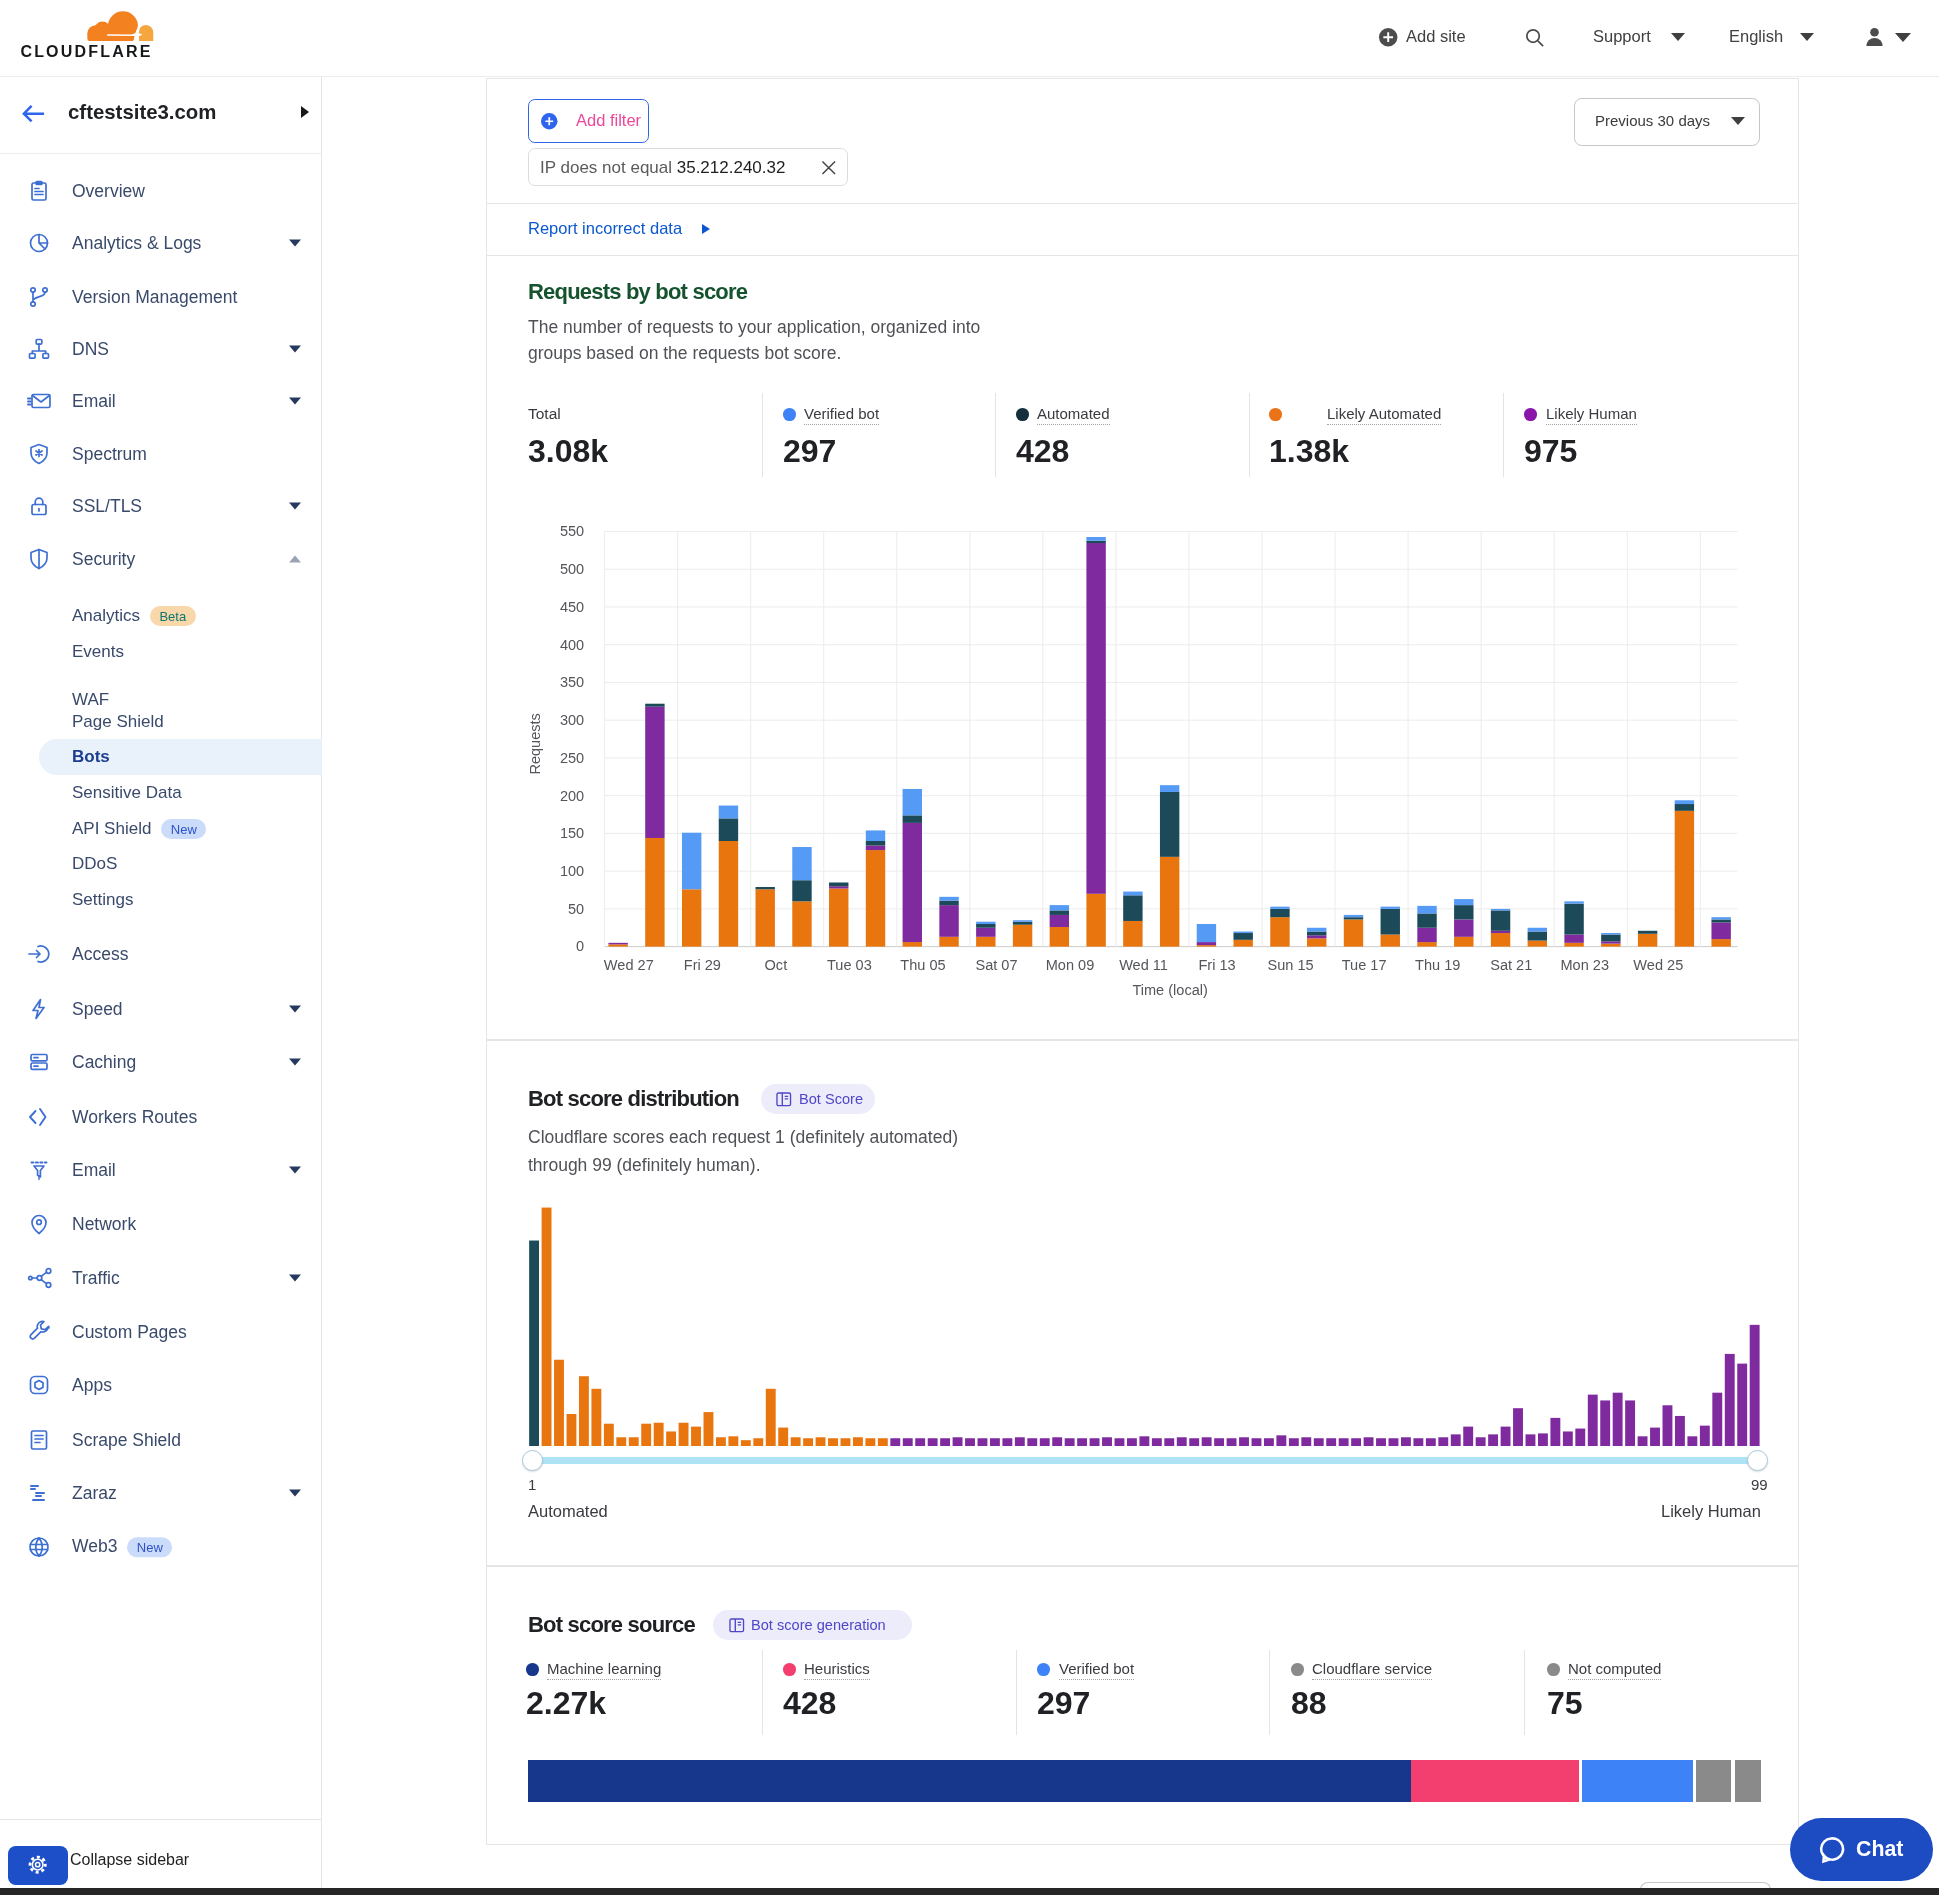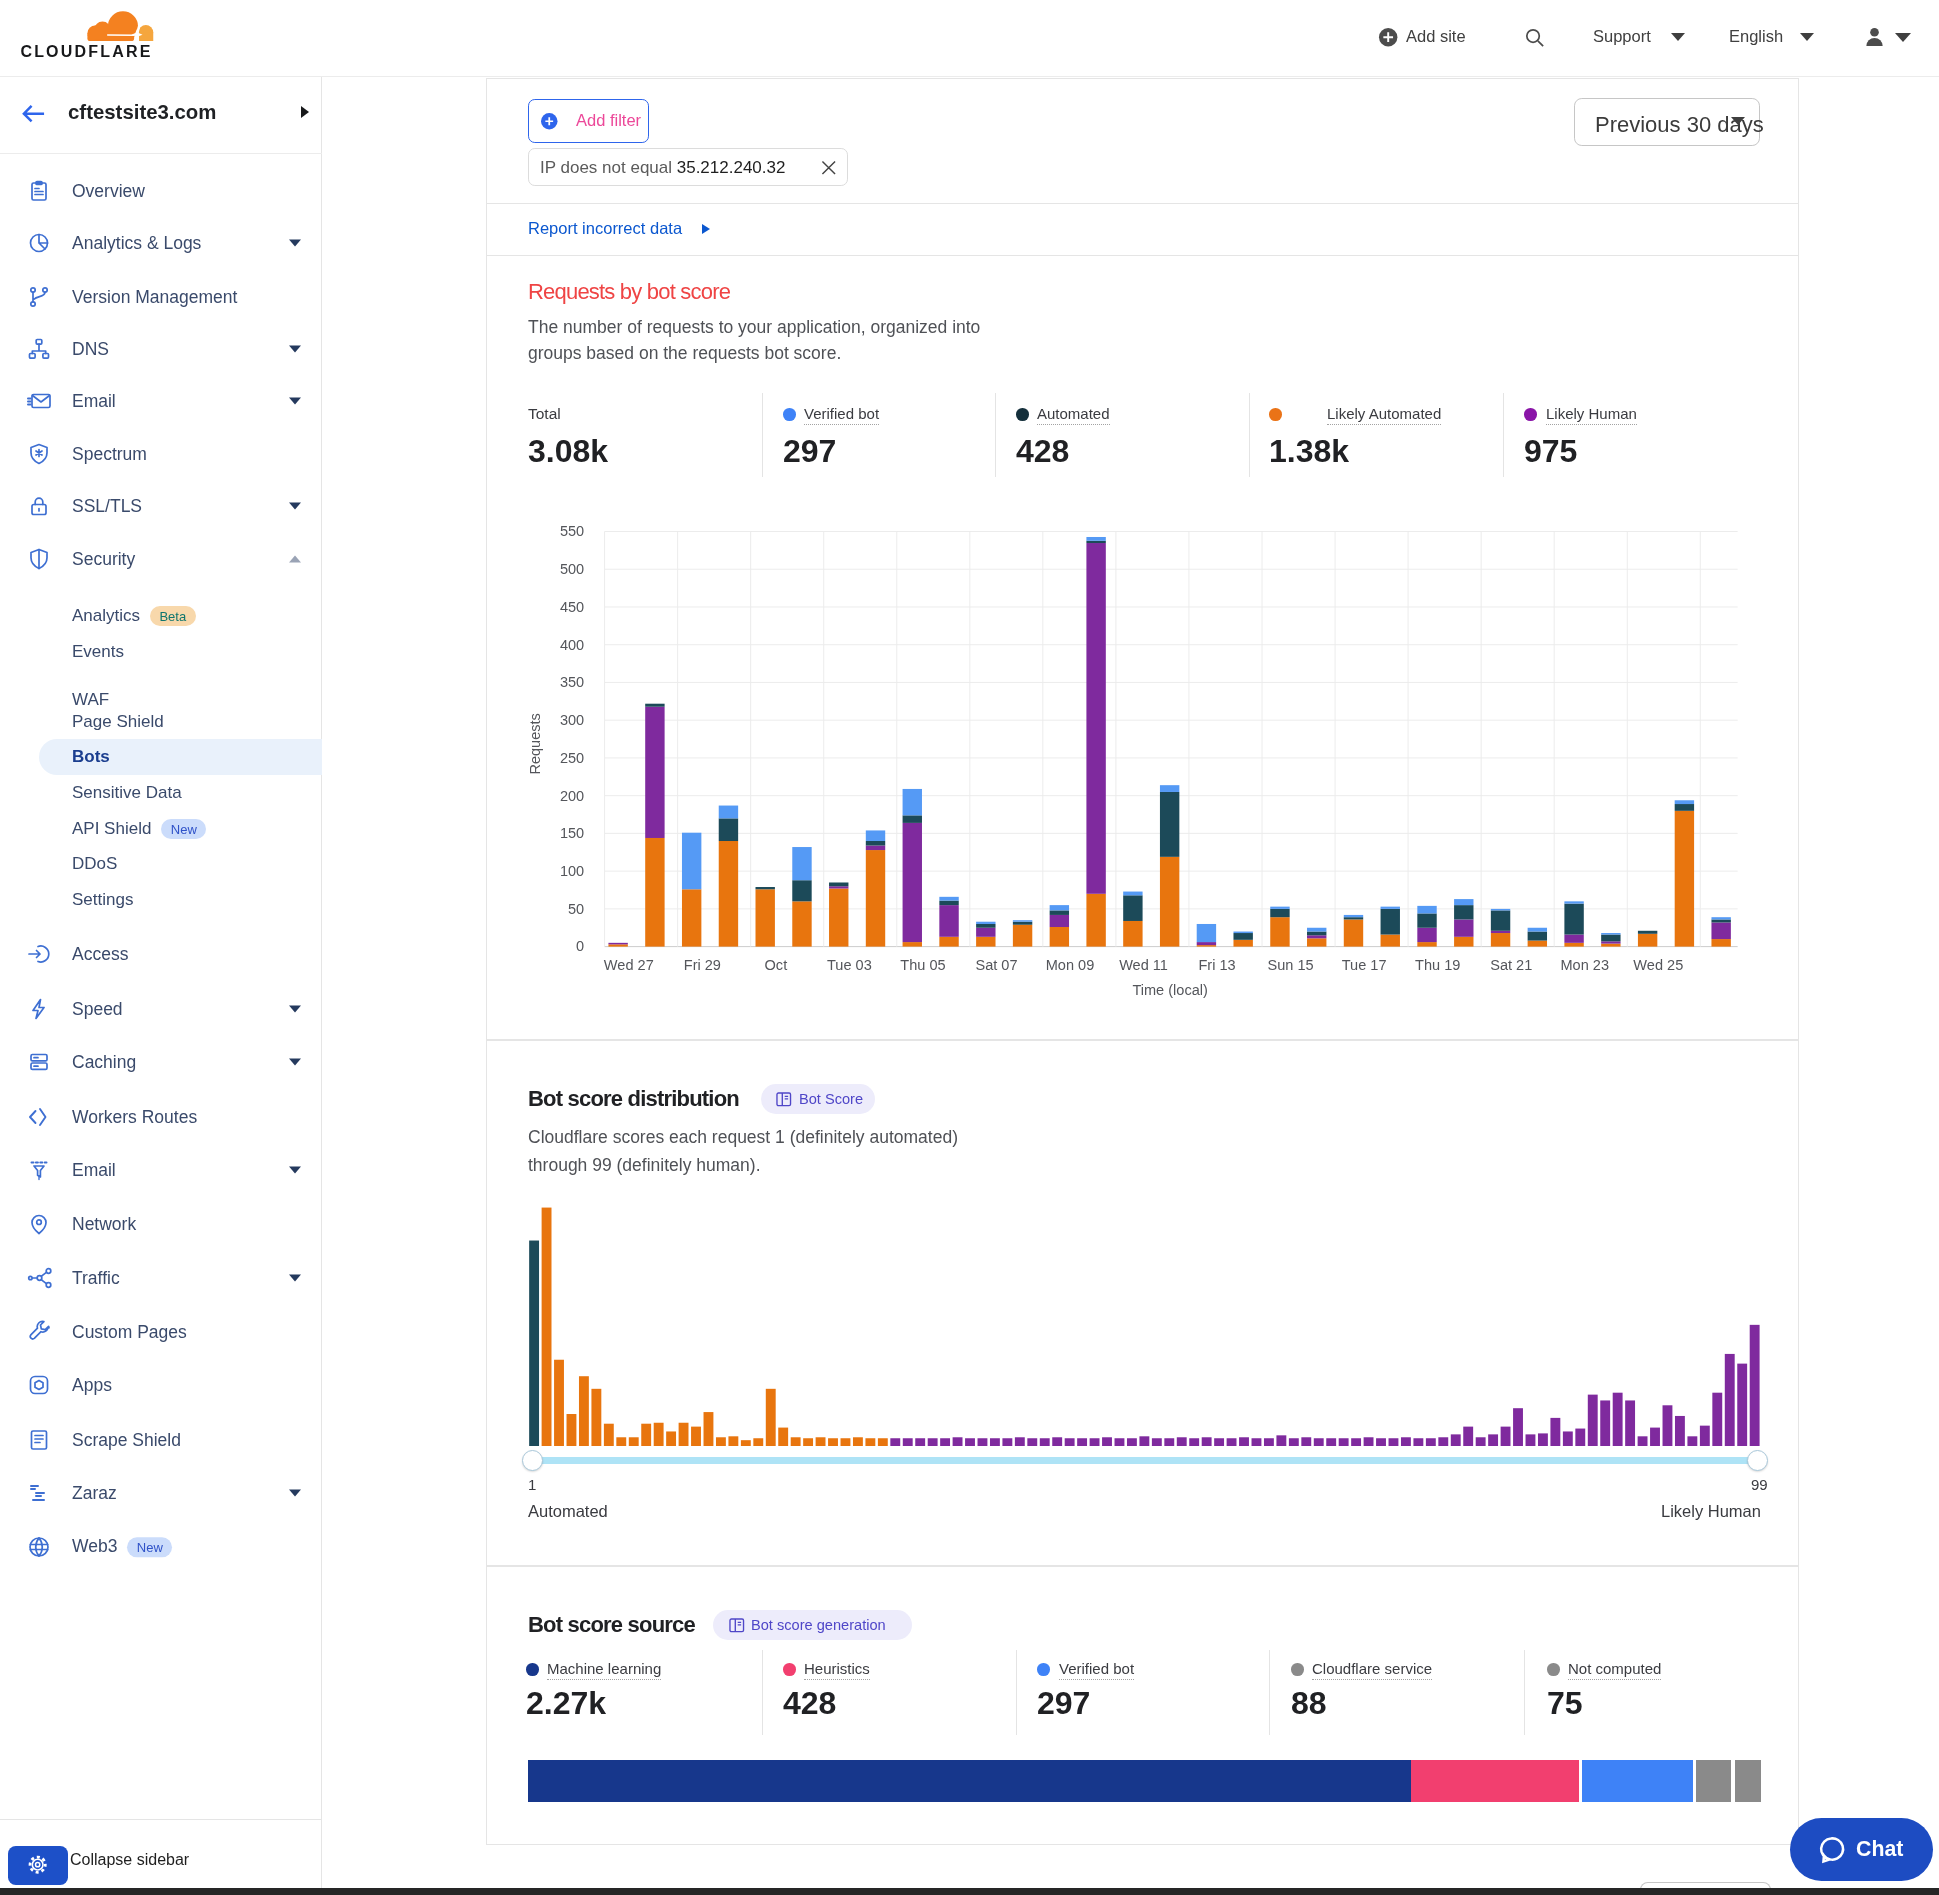--- a/index.html
+++ b/index.html
@@ -245,27 +245,27 @@
     <circle cx="8.5" cy="8.5" r="8.5" fill="#2e65ec"></circle>
     <path d="M8.5 4.5v8M4.5 8.5h8" stroke="#fff" stroke-width="1.8"></path>
   </svg>
 <div class="abs" style="left:567px;top:111px;font-size:16.5px;color:#ec4899;margin-left:9px;">Add filter</div>
 <div class="abs" style="left:528px;top:148px;width:320px;height:38px;border:1px solid #dcdcdc;border-radius:6.8px;"></div>
 <div class="abs" style="left:540px;top:158px;font-size:17px;color:#1f1f1f;"><span style="color:#5b5b5b;">IP does not equal</span> 35.212.240.32</div>
 <svg class="abs" style="left:820px;top:159px;" width="17.5" height="17.5" viewBox="0 0 18 18" stroke="#444" stroke-width="1.5">
     <path d="M2.5 2.5l13 13M15.5 2.5l-13 13"></path>
   </svg>
 <div class="abs" style="left:1574px;top:98px;width:186px;height:48px;border:1.5px solid #c6c6c6;border-radius:7.8px;"></div>
-<div class="abs" style="left:1595px;top:112px;font-size:22px;color:#3b3b3b;">Previous 30 days</div>
+<div class="abs" style="left:1595px;top:112px;font-size:15px;color:#3b3b3b;">Previous 30 days</div>
 <div class="abs" style="left:1731px;top:117px;width:0;height:0;border-left:7.8px solid transparent;border-right:7.8px solid transparent;border-top:8.7px solid #3f3f3f;"></div>
 <div class="card" style="top:203px;height:53px;"></div>
 <div class="abs" style="left:528px;top:219px;font-size:16.5px;color:#0b57cf;">Report incorrect data</div>
 <div class="abs" style="left:702px;top:224px;width:0;height:0;border-top:5.8px solid transparent;border-bottom:5.8px solid transparent;border-left:8.7px solid #0b57cf;"></div>
 <div class="card" style="top:255px;height:785px;"></div>
-<div class="abs" style="left:528px;top:279px;font-size:22px;font-weight:normal;letter-spacing:-0.8px;color:#ef4444;">Requests by bot score</div>
+<div class="abs" style="left:528px;top:279px;font-size:22px;font-weight:bold;letter-spacing:-0.8px;color:#14532d;">Requests by bot score</div>
 <div class="abs" style="left:528px;top:314px;font-size:17.5px;color:#4f5156;line-height:26px;">The number of requests to your application, organized into<br>groups based on the requests bot score.</div>
 <div class="abs statlab" style="left:528px;top:405px;font-size:15.5px;">Total</div>
 <div class="abs statval" style="left:528px;top:435px;">3.08k</div>
 <div class="abs" style="left:783px;top:408px;width:12.6px;height:12.6px;border-radius:50%;background:#3e82f7;"></div>
 <div class="abs statlab dotu" style="left:804px;top:405px;">Verified bot</div>
 <div class="abs statval" style="left:783px;top:435px;">297</div>
 <div class="abs" style="left:1016px;top:408px;width:12.6px;height:12.6px;border-radius:50%;background:#15303c;"></div>
 <div class="abs statlab dotu" style="left:1037px;top:405px;">Automated</div>
 <div class="abs statval" style="left:1016px;top:435px;">428</div>
 <div class="abs" style="left:1269px;top:408px;width:12.6px;height:12.6px;border-radius:50%;background:#ea7317;"></div>

